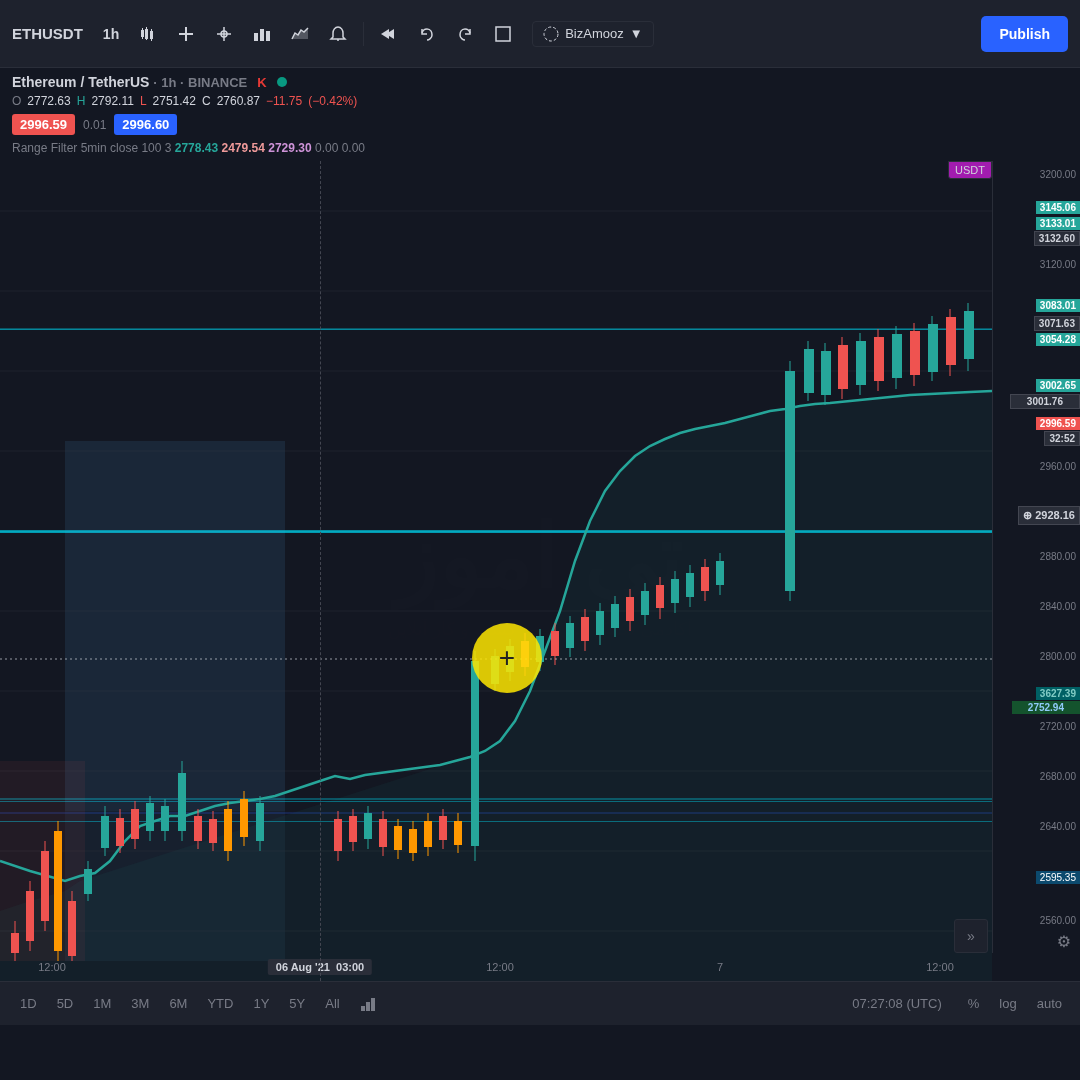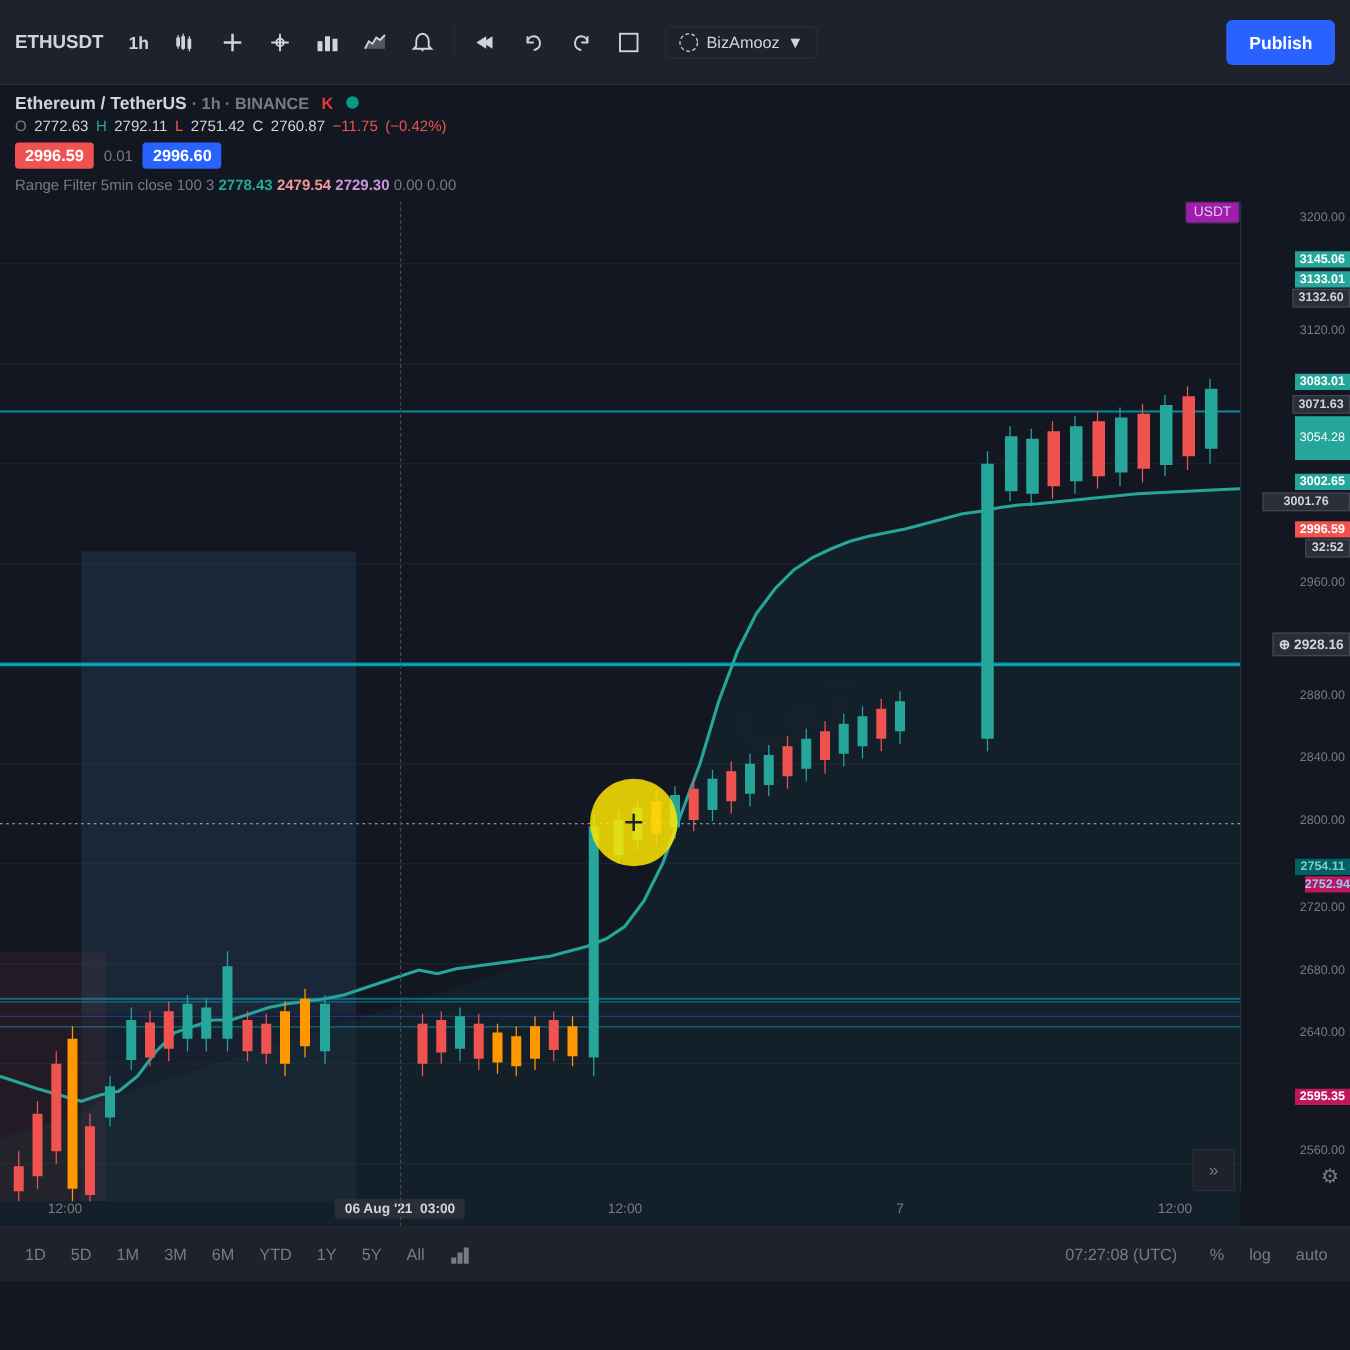--- a/index.html
+++ b/index.html
@@ -745,44 +745,44 @@
     <div style="position:absolute; top:8px; right:4px; font-size:10px; color:#787b86;">3200.00</div>
 
     <div style="position:absolute; top:40px; right:0; background:#26a69a; color:#fff; font-size:10px; font-weight:700; padding:1px 4px;">3145.06</div>
     <div style="position:absolute; top:56px; right:0; background:#26a69a; color:#fff; font-size:10px; font-weight:700; padding:1px 4px;">3133.01</div>
     <div style="position:absolute; top:70px; right:0; background:#2a2e39; color:#d1d4dc; font-size:10px; font-weight:700; padding:1px 4px; border:1px solid #434651;">3132.60</div>
 
     <div style="position:absolute; top:98px; right:4px; font-size:10px; color:#787b86;">3120.00</div>
 
     <div style="position:absolute; top:138px; right:0; background:#26a69a; color:#fff; font-size:10px; font-weight:700; padding:1px 4px;">3083.01</div>
     <div style="position:absolute; top:155px; right:0; background:#2a2e39; color:#d1d4dc; font-size:10px; font-weight:700; padding:1px 4px; border:1px solid #434651;">3071.63</div>
-    <div style="position:absolute; top:172px; right:0; background:#26a69a; color:#fff; font-size:10px; font-weight:400; padding:12px 4px;margin-left:16px;">3054.28</div>
+    <div style="position:absolute; top:172px; right:0; background:#26a69a; color:#fff; font-size:10px; font-weight:700; padding:1px 4px;margin-left:16px;">3054.28</div>
 
     <div style="position:absolute; top:218px; right:0; background:#26a69a; color:#fff; font-size:10px; font-weight:700; padding:1px 4px;">3002.65</div>
     <div style="position:absolute; top:233px; right:0; background:#2a2e39; color:#d1d4dc; font-size:10px; font-weight:700; padding:1px 16px; border:1px solid #434651;">3001.76</div>
 
     <div style="position:absolute; top:256px; right:0; background:#ef5350; color:#fff; font-size:10px; font-weight:700; padding:1px 4px;">2996.59</div>
     <div style="position:absolute; top:270px; right:0; background:#2a2e39; color:#d1d4dc; font-size:10px; font-weight:700; padding:1px 4px; border:1px solid #434651;">32:52</div>
 
     <div style="position:absolute; top:300px; right:4px; font-size:10px; color:#787b86;">2960.00</div>
 
     <div style="position:absolute; top:345px; right:0; background:#2a2e39; color:#d1d4dc; font-size:11px; font-weight:700; padding:2px 4px; border:1px solid #434651; display:flex; align-items:center; gap:3px;">⊕ 2928.16</div>
 
     <div style="position:absolute; top:390px; right:4px; font-size:10px; color:#787b86;">2880.00</div>
     <div style="position:absolute; top:440px; right:4px; font-size:10px; color:#787b86;">2840.00</div>
     <div style="position:absolute; top:490px; right:4px; font-size:10px; color:#787b86;text-align:right;">2800.00</div>
 
-    <div style="position:absolute; top:526px; right:0; background:#006064; color:#80cbc4; font-size:10px; font-weight:700; padding:1px 4px;">2754.11</div>
-    <div style="position:absolute; top:540px; right:0; background:#be185d; color:#90caf9; font-size:10px; font-weight:700; padding:1px 0;">2752.94</div>
+    <div style="position:absolute; top:526px; right:0; background:#006064; color:#80cbc4; font-size:10px; font-weight:700; padding:1px 4px;">3627.39</div>
+    <div style="position:absolute; top:540px; right:0; background:#14532d; color:#90caf9; font-size:10px; font-weight:700; padding:1px 16px;">2752.94</div>
 
     <div style="position:absolute; top:560px; right:4px; font-size:10px; color:#787b86;">2720.00</div>
     <div style="position:absolute; top:610px; right:4px; font-size:10px; color:#787b86;">2680.00</div>
     <div style="position:absolute; top:660px; right:4px; font-size:10px; color:#787b86;">2640.00</div>
 
-    <div style="position:absolute; top:710px; right:0; background:#be185d; color:#fff; font-size:10px; font-weight:700; padding:1px 4px;">2595.35</div>
+    <div style="position:absolute; top:710px; right:0; background:#0c4a6e; color:#fff; font-size:10px; font-weight:400; padding:1px 4px;">2595.35</div>
 
     <div style="position:absolute; top:754px; right:4px; font-size:10px; color:#787b86;">2560.00</div>
   </div>
 
   <div class="scroll-arrow" style="bottom: 28px;">»</div>
 
   <div style="position:absolute; right:4px; bottom:28px; width:24px; height:24px; display:flex; align-items:center; justify-content:center; color:#787b86; font-size:16px; cursor:pointer;">⚙</div>
 </div>
 
 <div class="bottom-bar">

